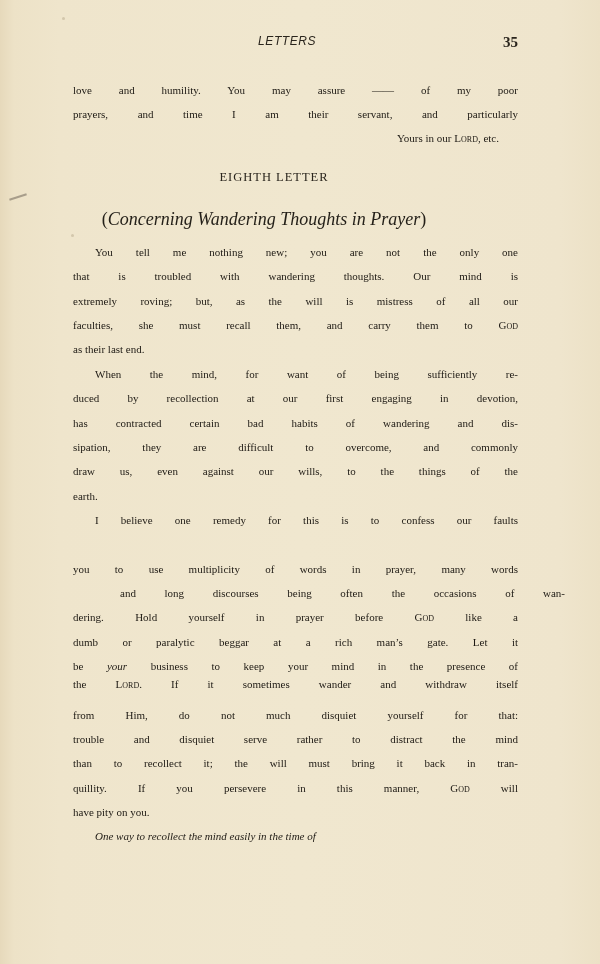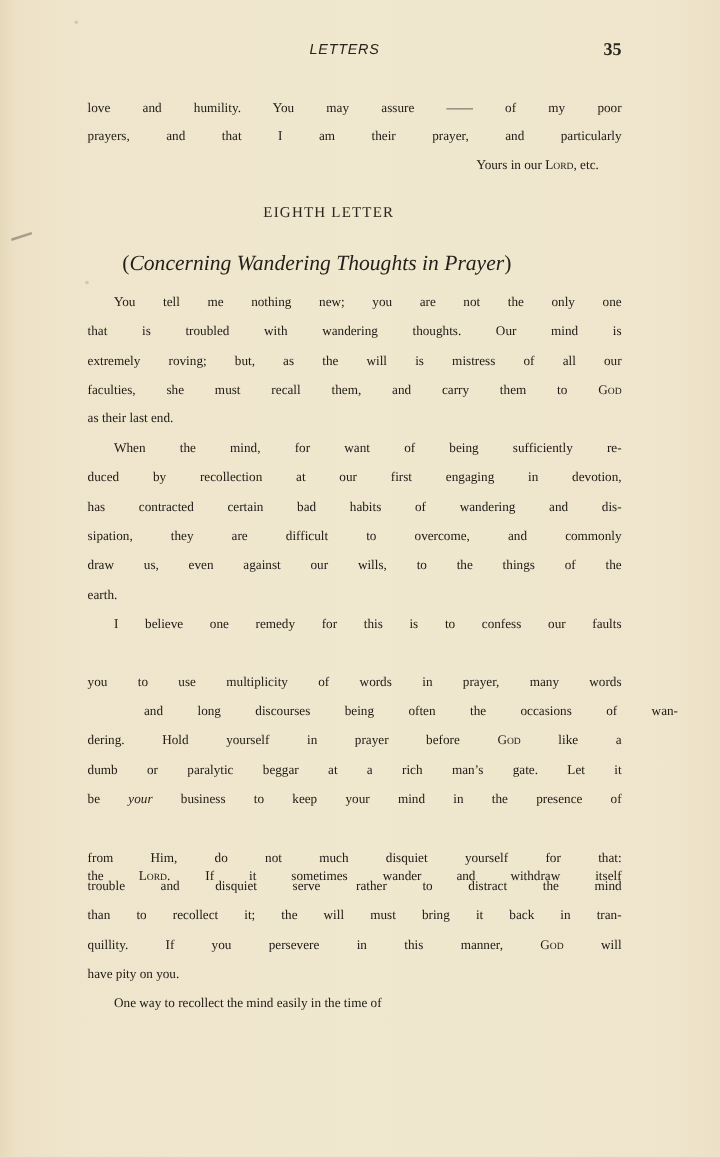--- a/index.html
+++ b/index.html
@@ -121,21 +121,21 @@
   <div class="margin-mark"></div>
   <div class="speck" style="left:62px;top:17px;"></div>
   <div class="speck" style="left:71px;top:234px;"></div>
 
   <div class="running-head">
     <span class="running-title">LETTERS</span>
     <span class="page-number">35</span>
   </div>
 
   <div class="line" style="top:78px;">love and humility.  You may assure —— of my poor</div>
-  <div class="line" style="top:102px;">prayers, and that I am their prayer, and particularly</div>
+  <div class="line" style="top:102px;">prayers, and time I am their servant, and particularly</div>
   <div class="line right" style="top:126px;">
     <span>Yours in our </span><span class="sc">Lord</span><span>, etc.</span>
   </div>
 
   <div class="heading letter-heading">EIGHTH LETTER</div>
 
   <div class="heading letter-subtitle">
     <span class="paren">(</span><span>Concerning Wandering Thoughts in Prayer</span><span class="paren">)</span>
   </div>
 
@@ -151,20 +151,20 @@
     <div class="line" style="top: 410.5px;">has contracted certain bad habits of wandering and dis-</div>
     <div class="line" style="top: 434.8px;">sipation, they are difficult to overcome, and commonly</div>
     <div class="line" style="top: 459.1px;">draw us, even against our wills, to the things of the</div>
     <div class="line last" style="top: 483.5px;">earth.</div>
     <div class="line indent" style="top: 507.9px;">I believe one remedy for this is to confess our faults</div>
     <div class="line" style="top: 556.5px;">you to use multiplicity of words in prayer, many words</div>
     <div class="line" style="top: 580.9px; margin-left: 47px;">and long discourses being often the occasions of wan-</div>
     <div class="line" style="top: 605.3px;"><span>dering.  Hold yourself in prayer before </span><span class="sc">God</span><span> like a</span></div>
     <div class="line" style="top: 629.6px;">dumb or paralytic beggar at a rich man’s gate.  Let it</div>
     <div class="line" style="top: 654px;"><span>be </span><em>your</em><span> business to keep your mind in the presence of</span></div>
-    <div class="line" style="top: 718px; font-family: Liberation Serif, serif;"><span>the </span><span class="sc">Lord</span><span>.  If it sometimes wander and withdraw itself</span></div>
+    <div class="line" style="top: 672px; font-family: Liberation Serif, serif;"><span>the </span><span class="sc">Lord</span><span>.  If it sometimes wander and withdraw itself</span></div>
     <div class="line" style="top: 702.7px;">from Him, do not much disquiet yourself for that:</div>
     <div class="line" style="top: 727px;">trouble and disquiet serve rather to distract the mind</div>
     <div class="line" style="top: 751.4px;">than to recollect it; the will must bring it back in tran-</div>
     <div class="line" style="top: 775.7px;"><span>quillity.  If you persevere in this manner, </span><span class="sc">God</span><span> will</span></div>
     <div class="line last" style="top: 800.1px;">have pity on you.</div>
-    <div class="line indent last" style="top: 824.4px;">One way to recollect the mind easily in the time of</div>
+    <div class="line indent last" style="top: 824.4px; font-style: italic;">One way to recollect the mind easily in the time of</div>
   </div>
 
 </body></html>

